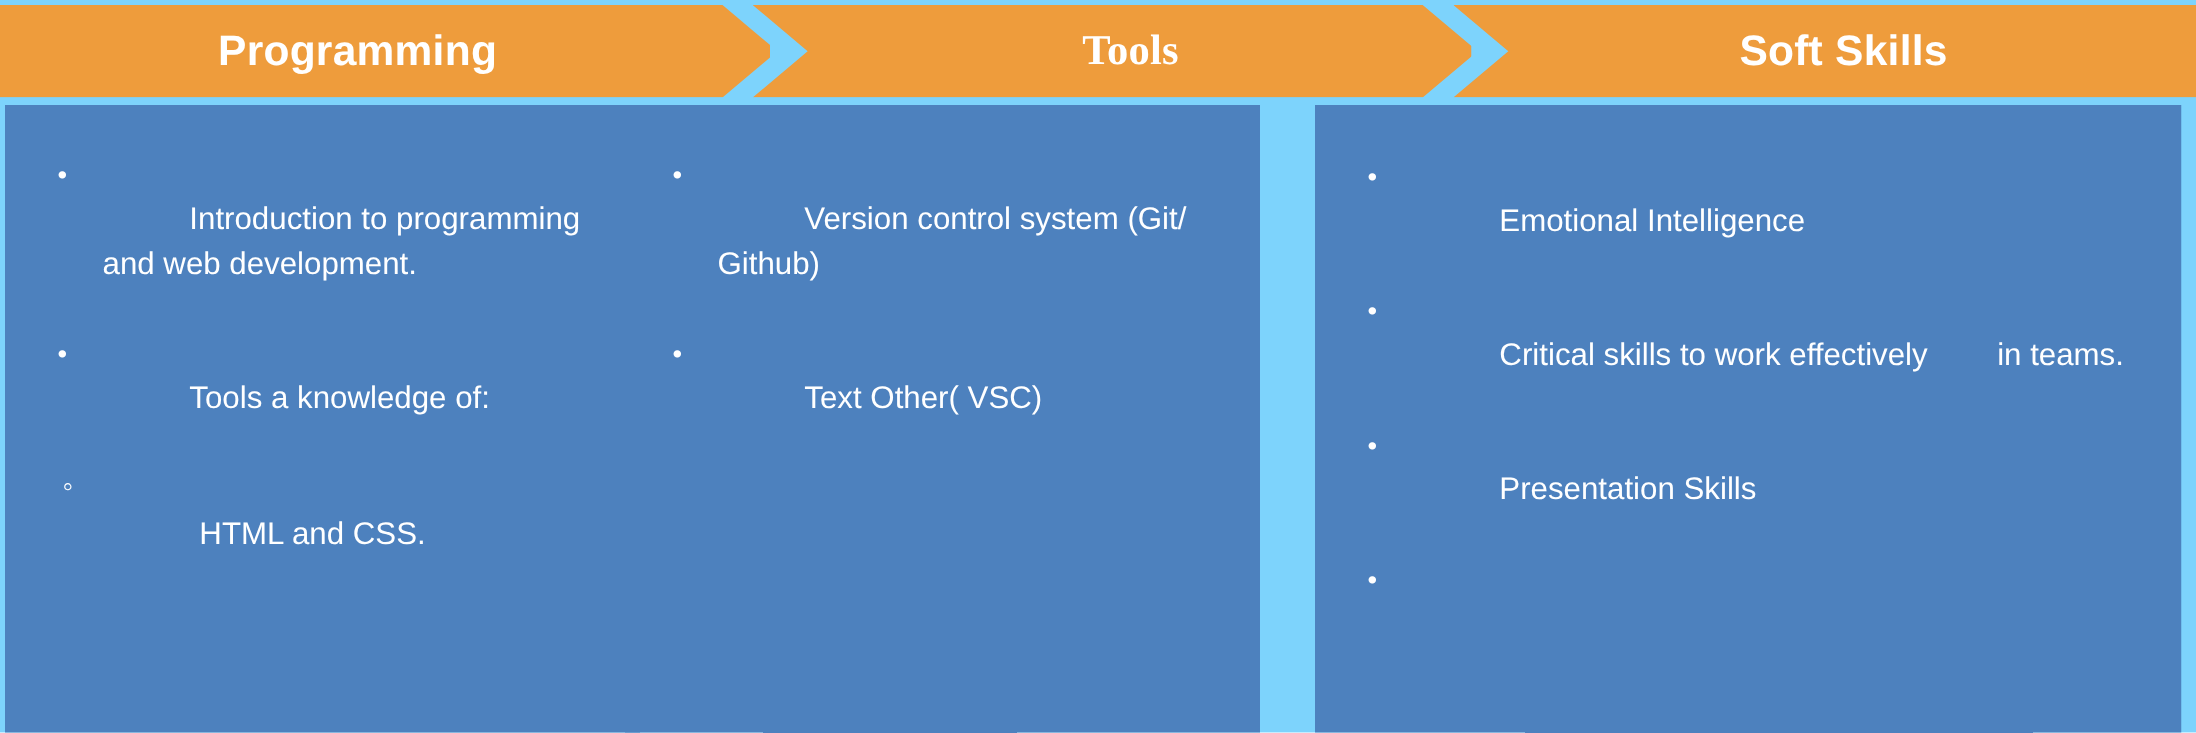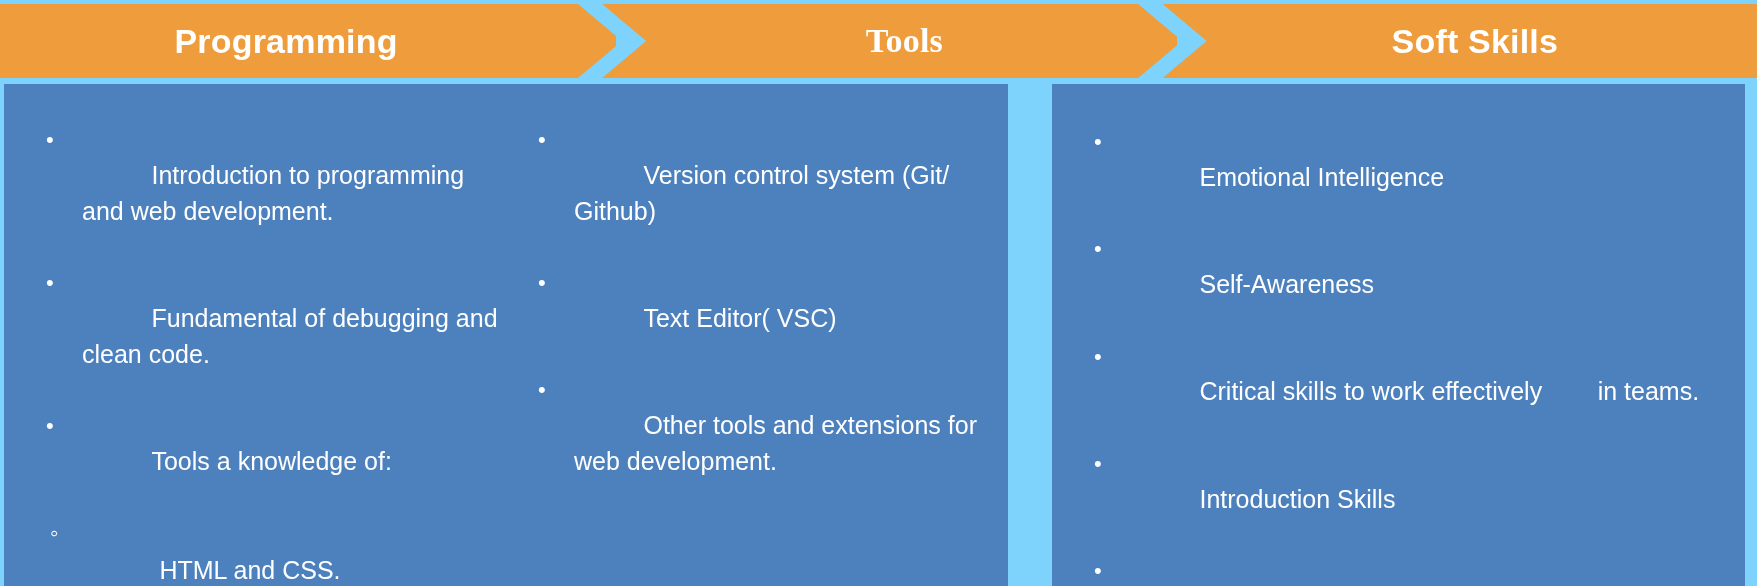--- a/index.html
+++ b/index.html
@@ -175,61 +175,52 @@
   </div>
 
   <div class="panels">
 
     <div class="panel panel-1">
       <ul class="bullets">
         <li class="bullet">
           <span>Introduction to programming and web development.</span>
         </li>
         <li class="bullet">
-          <span>Fundamental of debugging and clean code.</span>
-        </li>
-        <li class="bullet">
           <span>Tools a knowledge of:</span>
         </li>
       </ul>
       <ul class="sublist">
         <li class="subbullet">
           <span>HTML and CSS.</span>
         </li>
 
       </ul>
     </div>
 
     <div class="panel panel-2">
       <ul class="bullets">
         <li class="bullet">
           <span>Version control system (Git/ Github)</span>
         </li>
         <li class="bullet">
-          <span>Text Editor( VSC)</span>
-        </li>
-        <li class="bullet">
-          <span>Other tools and extensions for web development.</span>
+          <span>Text Other( VSC)</span>
         </li>
       </ul>
     </div>
 
     <div class="panel panel-3">
       <ul class="bullets">
         <li class="bullet">
           <span>Emotional Intelligence</span>
         </li>
         <li class="bullet">
-          <span>Self-Awareness</span>
-        </li>
-        <li class="bullet">
           <span>Critical skills to work effectively        in teams.</span>
         </li>
         <li class="bullet">
-          <span>Introduction Skills</span>
+          <span>Presentation Skills</span>
         </li>
         <li class="bullet">
           
         </li>
       </ul>
     </div>
 
   </div>
 </div>
 

